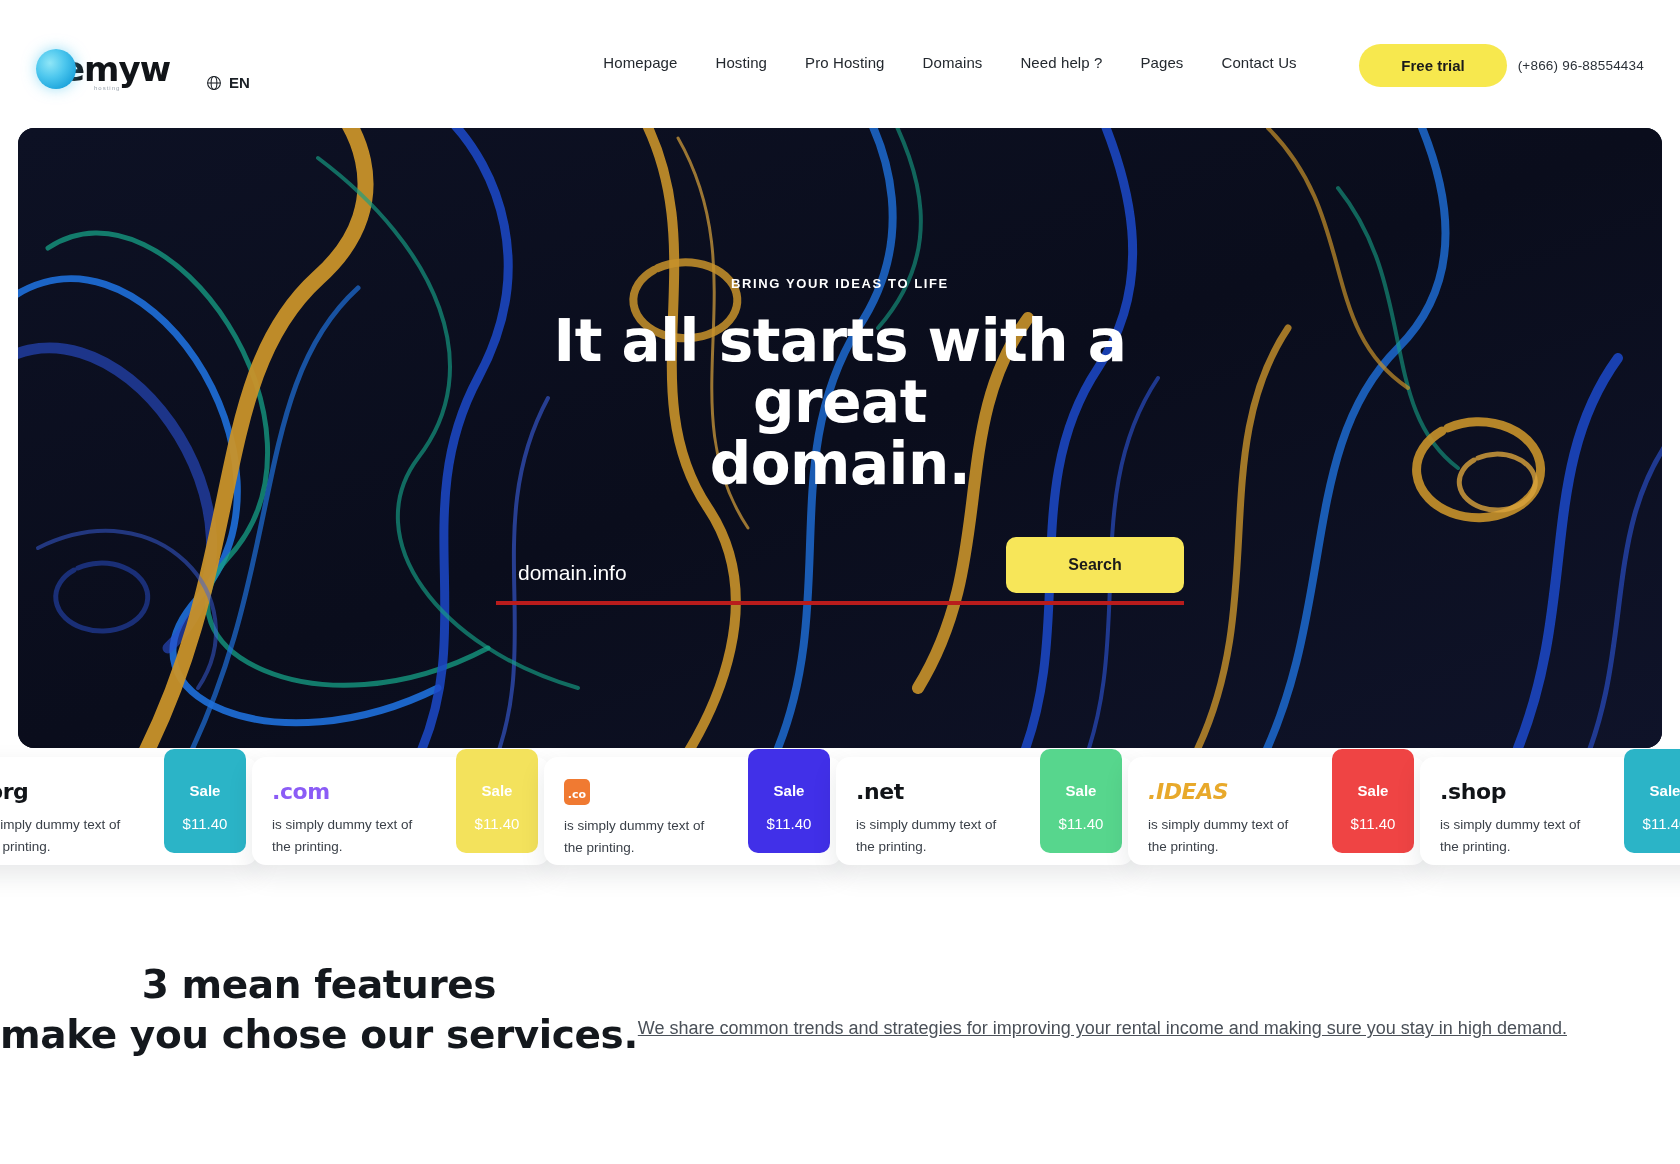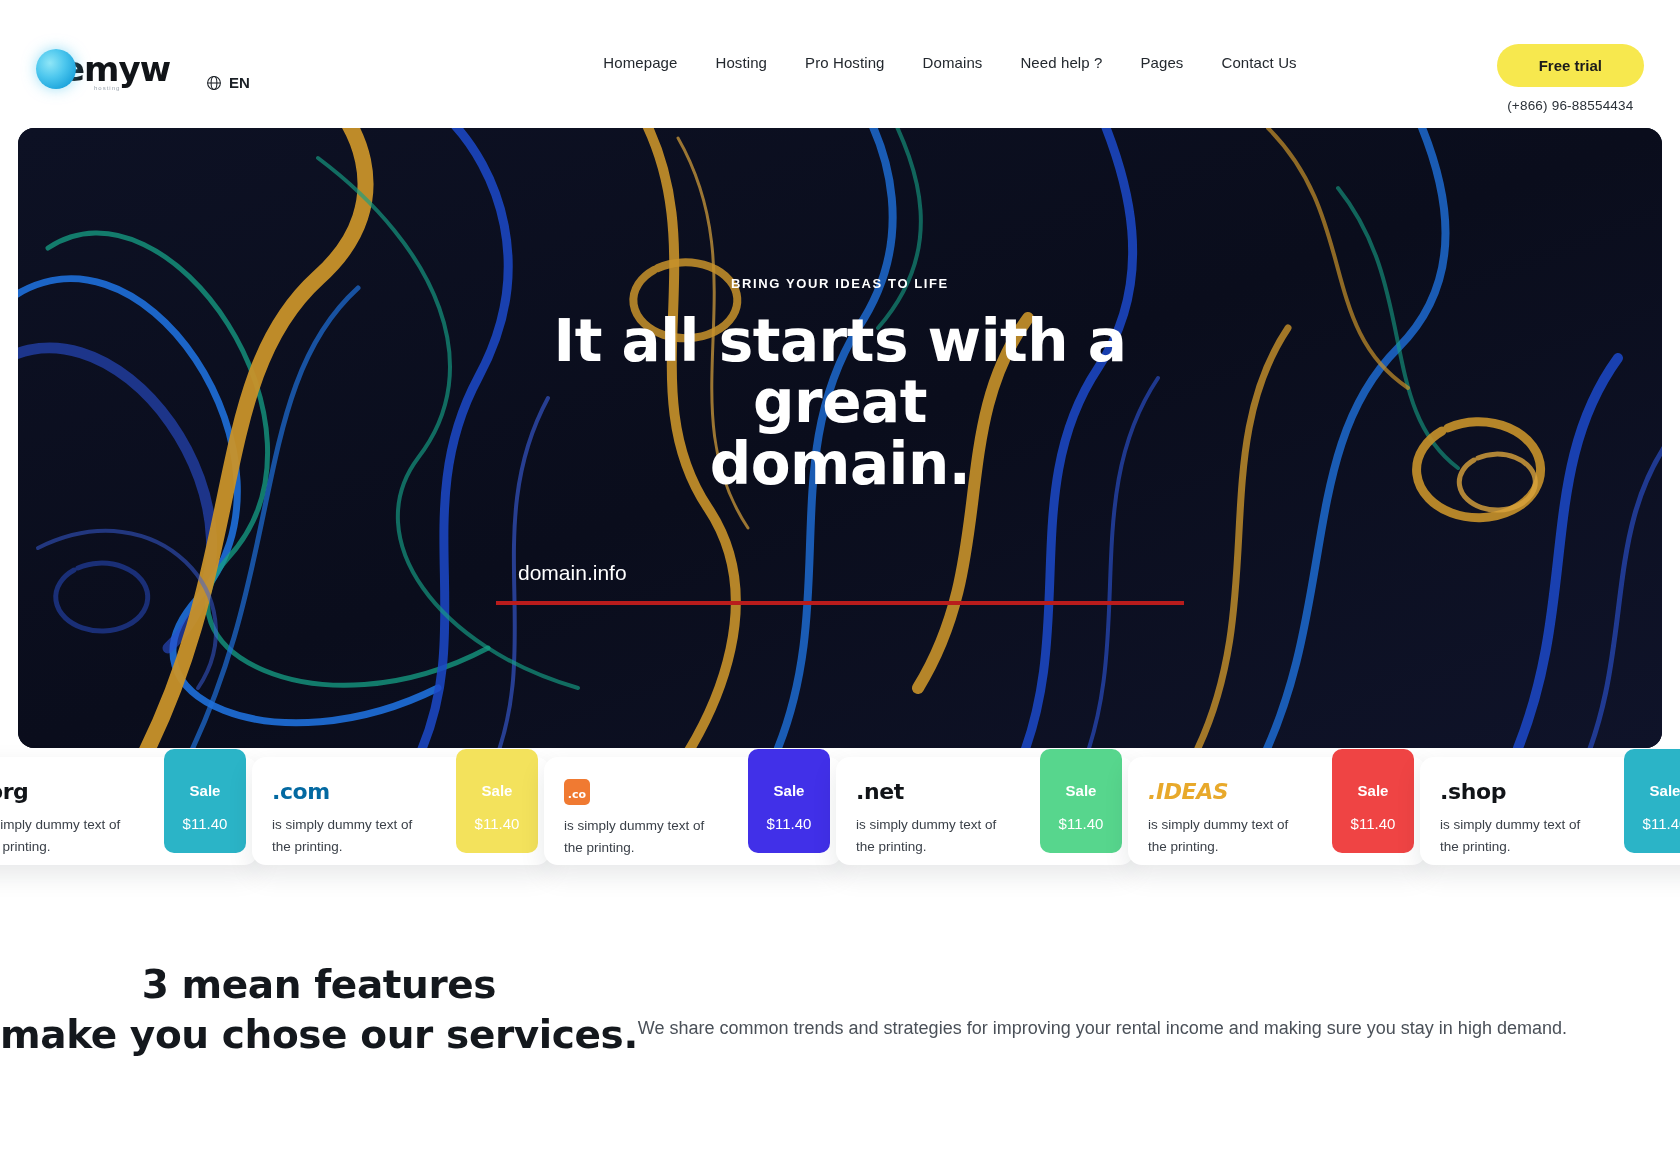--- a/index.html
+++ b/index.html
@@ -51,21 +51,21 @@
     display:flex; align-items:center; gap:38px;
     margin-left:110px;
   }
   .nav a {
     font-size:15px; color:#23282e; text-decoration:none; font-weight:500;
     white-space:nowrap; letter-spacing:.1px;text-align:right;
   }
 
   .header-right {
     position:absolute; right:36px; top:44px;
-    display:flex; flex-direction:column; align-items:center; gap:11px;
+    display:flex; flex-direction:row; align-items:center; gap:11px;
   }
   .free-trial {
     background:#F7E84E;
     color:#1b1b1b;
     border:none;
     border-radius:30px;
     padding:13px 42px;
     font-size:15px; font-weight:700;
     cursor:pointer;
     font-family:"Liberation Sans", sans-serif;
@@ -183,21 +183,21 @@
     position:absolute; left:0; top:960px; width:1680px;
     display:flex; flex-direction:row; align-items:center;
   }
   .feat-title {
     font-size:39px; font-weight:700; color:#14181d; text-align:center;
     line-height:1.28; letter-spacing:-0.4px;
     font-family:"DejaVu Sans", sans-serif;
   }
   .feat-sub {
     margin-top:38px;
-    font-size:18px; color:#4a5058; text-align:center;
+    font-size:18px; color:#4a5058; text-align:center;text-decoration:underline;
   }
 </style>
 </head>
 <body>
 
 <div class="page">
 
   <div class="header">
 
     <div class="brand-wrap">
@@ -275,20 +275,21 @@
     <div class="hero-content">
       <div class="eyebrow">BRING YOUR IDEAS TO LIFE</div>
       <h1 class="hero-title">
         <span>It all starts with a great</span>
         <br>
         <span>domain.</span>
       </h1>
 
       <div class="search-row">
         <input class="search-field" type="text" placeholder="domain.info" style="">
+        <button class="search-btn">Search</button>
       </div>
     </div>
   </section>
 
   <div class="strip">
     <div class="cards">
 
       <div class="dcard">
         <div class="dcard-main">
           <span class="tld" style="color:#111418">.org</span>
@@ -298,21 +299,21 @@
           </div>
         </div>
         <div class="sale-box" style="background:#2BB4C7">
           <span class="sale-label">Sale</span>
           <span class="sale-price">$11.40</span>
         </div>
       </div>
 
       <div class="dcard">
         <div class="dcard-main">
-          <span class="tld" style="color:#0369a1">.com</span>
+          <span class="tld" style="color:#8b5cf6">.com</span>
           <div class="dcard-desc">
             <span>is simply dummy text of</span>
             <span>the printing.</span>
           </div>
         </div>
         <div class="sale-box" style="background:#F3E25C">
           <span class="sale-label">Sale</span>
           <span class="sale-price">$11.40</span>
         </div>
       </div>

